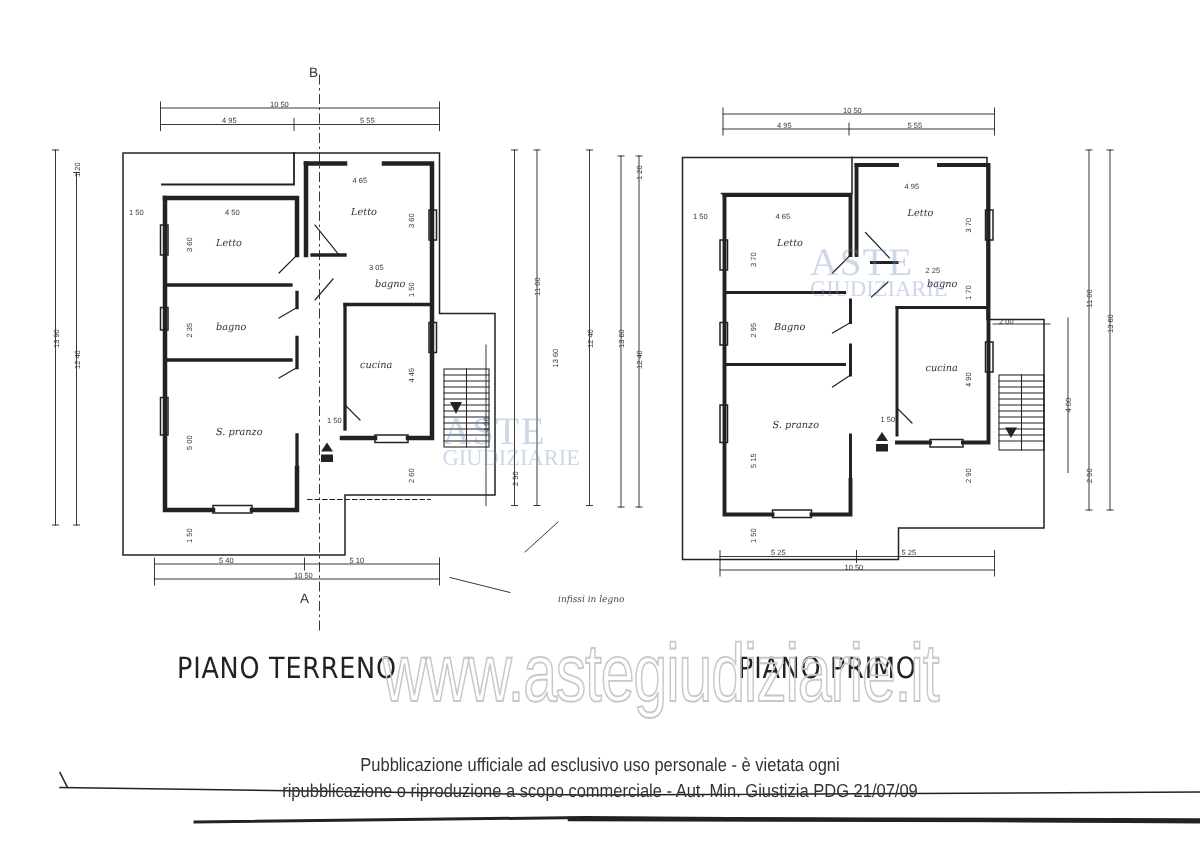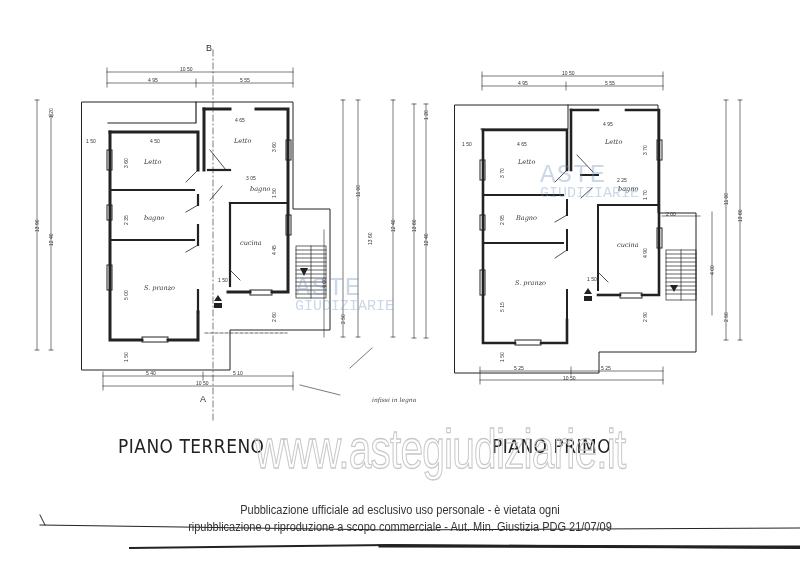--- a/index.html
+++ b/index.html
@@ -2,21 +2,21 @@
 <html><head>
 <meta charset="utf-8">
 <style>
   html, body { margin: 0; padding: 0; background: #ffffff; }
   body { width: 800px; height: 566px; position: relative; overflow: hidden; font-family: "Liberation Sans", sans-serif; }
   #stage { position: absolute; left: 0; top: 0; width: 800px; height: 566px; }
   .dim { font-family: "Liberation Sans", sans-serif; font-size: 5px; fill: #333; }
   .room { font-family: "DejaVu Serif", serif; font-style: italic; font-size: 6.5px; fill: #333; }
   .plan-title { position: absolute; font-family: "DejaVu Sans", sans-serif; font-size: 17px; color: #222; letter-spacing: 0.5px; transform: scaleY(1.15); }
   .watermark { position: absolute; left: 255px; top: 418px; font-family: "Liberation Sans", sans-serif; font-size: 52px; color: transparent; -webkit-text-stroke: 1.2px #c8c8c8; letter-spacing: -1px; transform: scaleX(0.78) scaleY(1.05); transform-origin: left top; white-space: nowrap; }
-  .logo-wm { position: absolute; font-family: Liberation Mono, monospace; color: rgba(110,140,190,0.35); line-height: 1; }
+  .logo-wm { position: absolute; font-family: Liberation Serif, serif; color: rgba(110,140,190,0.35); line-height: 1; }
   .notice { position: absolute; left: 0; width: 800px; text-align: center; font-family: "Liberation Sans", sans-serif; font-size: 12.5px; color: #333; transform: scaleX(0.88); transform-origin: center; }
   .credit { position: absolute; left: 372px; top: 396px; font-family: "DejaVu Serif", serif; font-style: italic; font-size: 6px; color: #444; }
 </style>
 </head>
 <body>
 
 <div id="stage">
 <svg width="800" height="566" viewBox="0 0 800 566" xmlns="http://www.w3.org/2000/svg">
   <g stroke="#222" fill="none" stroke-linecap="square">
 

